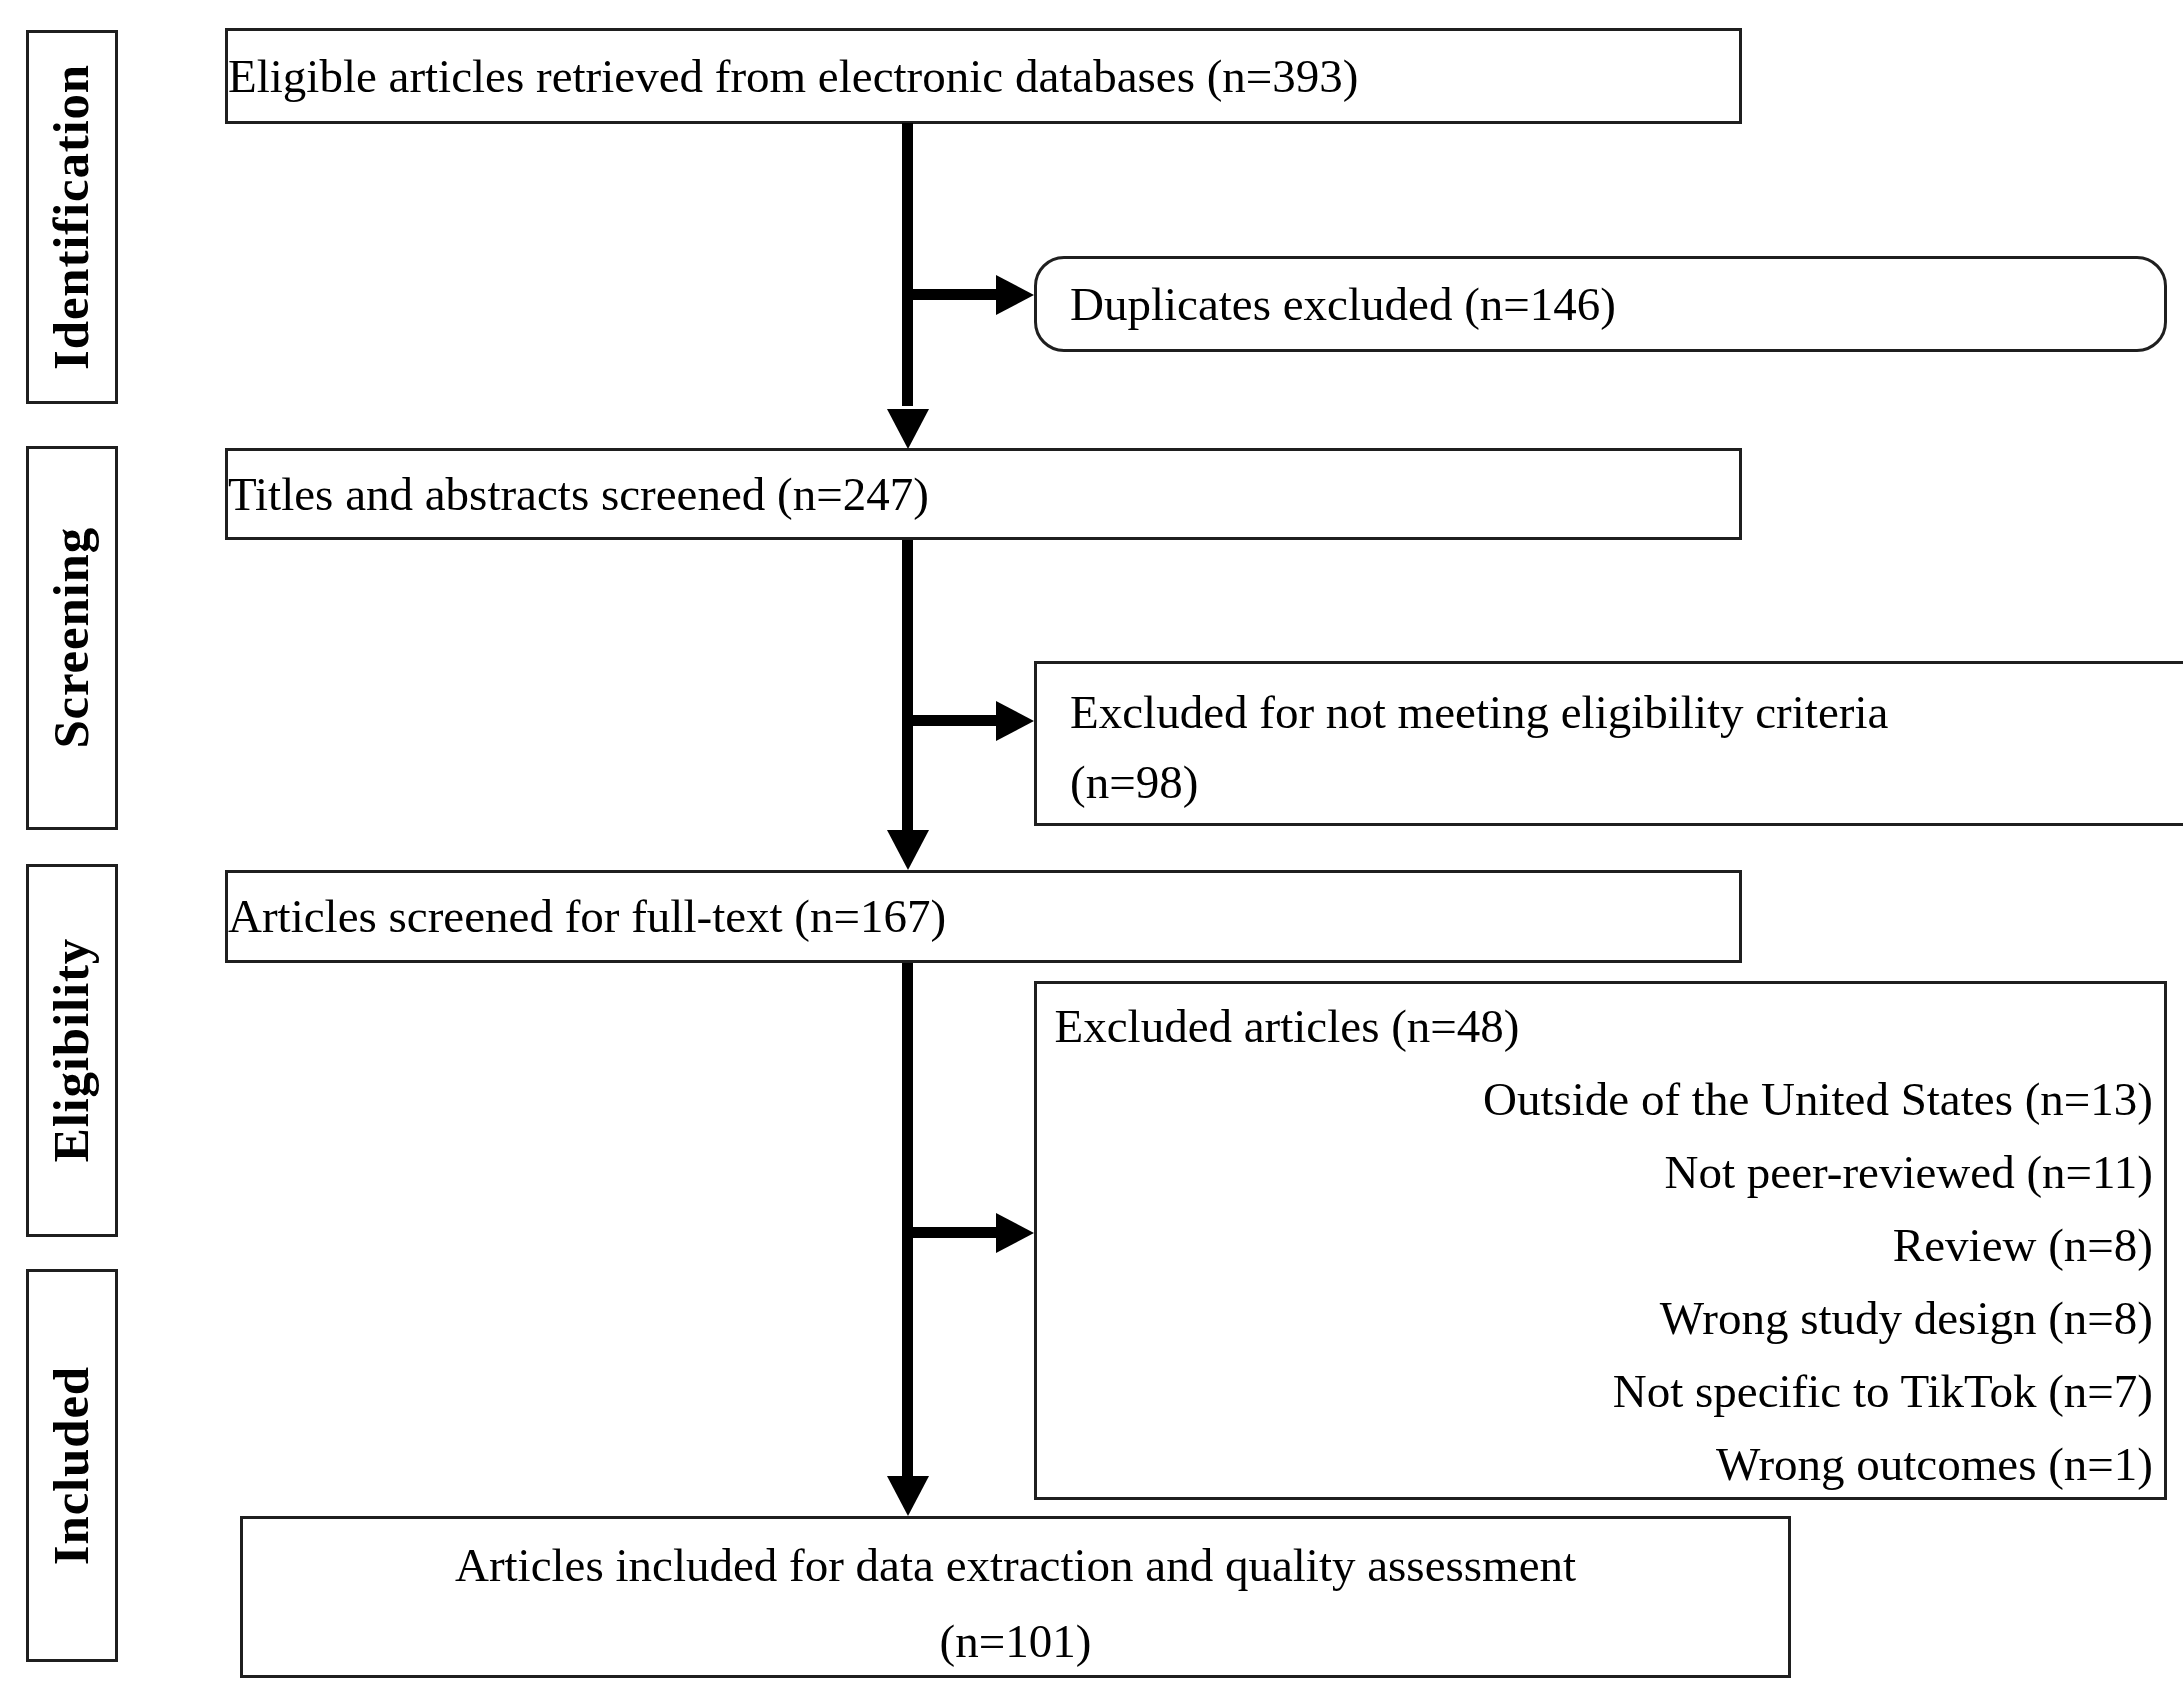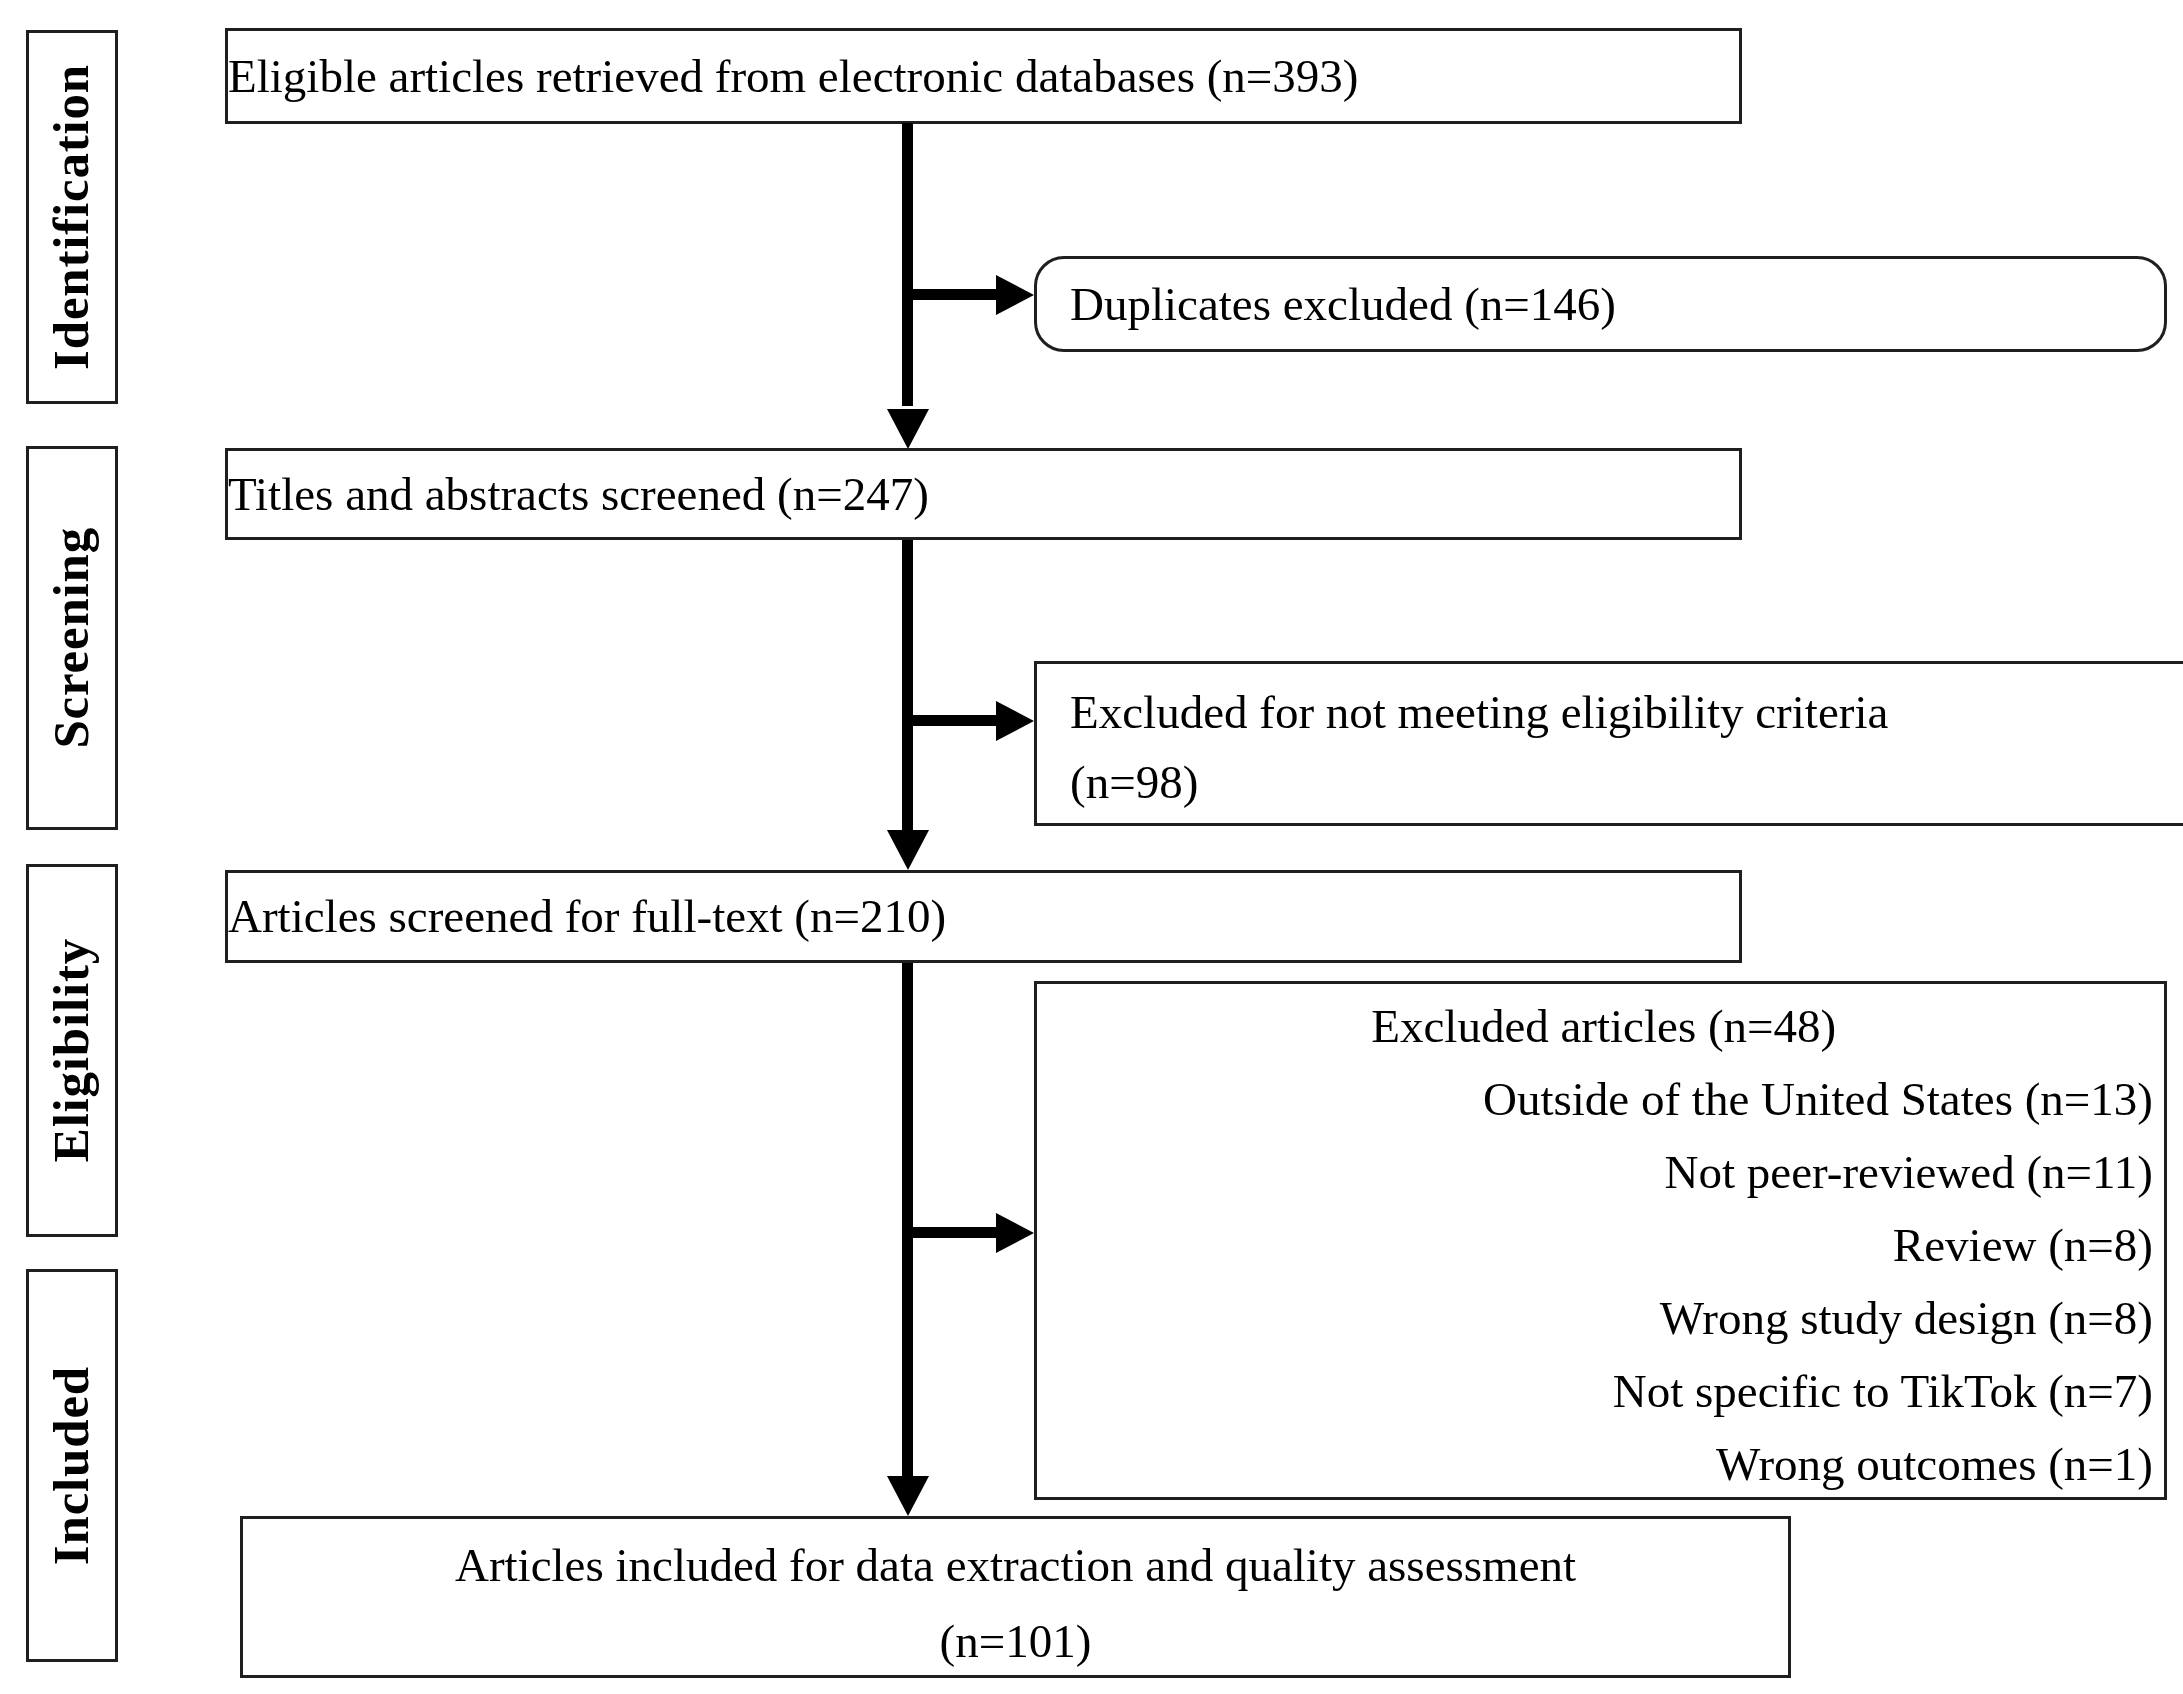--- a/index.html
+++ b/index.html
@@ -54,21 +54,20 @@
     display: block;
     padding: 12.7px 16px 0 33px;
     line-height: 70px;
   }
   .excluded-box {
     display: block;
     padding: 6.4px 11px 0 17.5px;
     line-height: 73px;
   }
   .excluded-heading {
-    text-align: center;
   }
   .excluded-item {
     text-align: right;
     margin-left: 36px;
   }
   .bottom-box {
     display: block;
     text-align: center;
     padding-top: 8px;
     line-height: 76px;
@@ -123,21 +122,21 @@
 
   <div class="box center-box" style="left:225px; top:28px; width:1517px; height:96px;">
     <span>Eligible articles retrieved from electronic databases (n=393)</span>
   </div>
 
   <div class="box center-box" style="left:225px; top:448px; width:1517px; height:92px;">
     <span>Titles and abstracts screened (n=247)</span>
   </div>
 
   <div class="box center-box" style="left:225px; top:870px; width:1517px; height:93px;">
-    <span>Articles screened for full-text (n=210)</span>
+    <span>Articles screened for full-text (n=167)</span>
   </div>
 
   <div class="box bottom-box" style="left:212px; top:1516px; width:1551px; height:162px;margin-left:28px;">
     <div>Articles included for data extraction and quality assessment</div>
     <div>(n=101)</div>
   </div>
 
   <div class="box left-box" style="left:1034px; top:256px; width:1133px; height:96px;border-radius:30px;">
     <span>Duplicates excluded (n=146)</span>
   </div>

